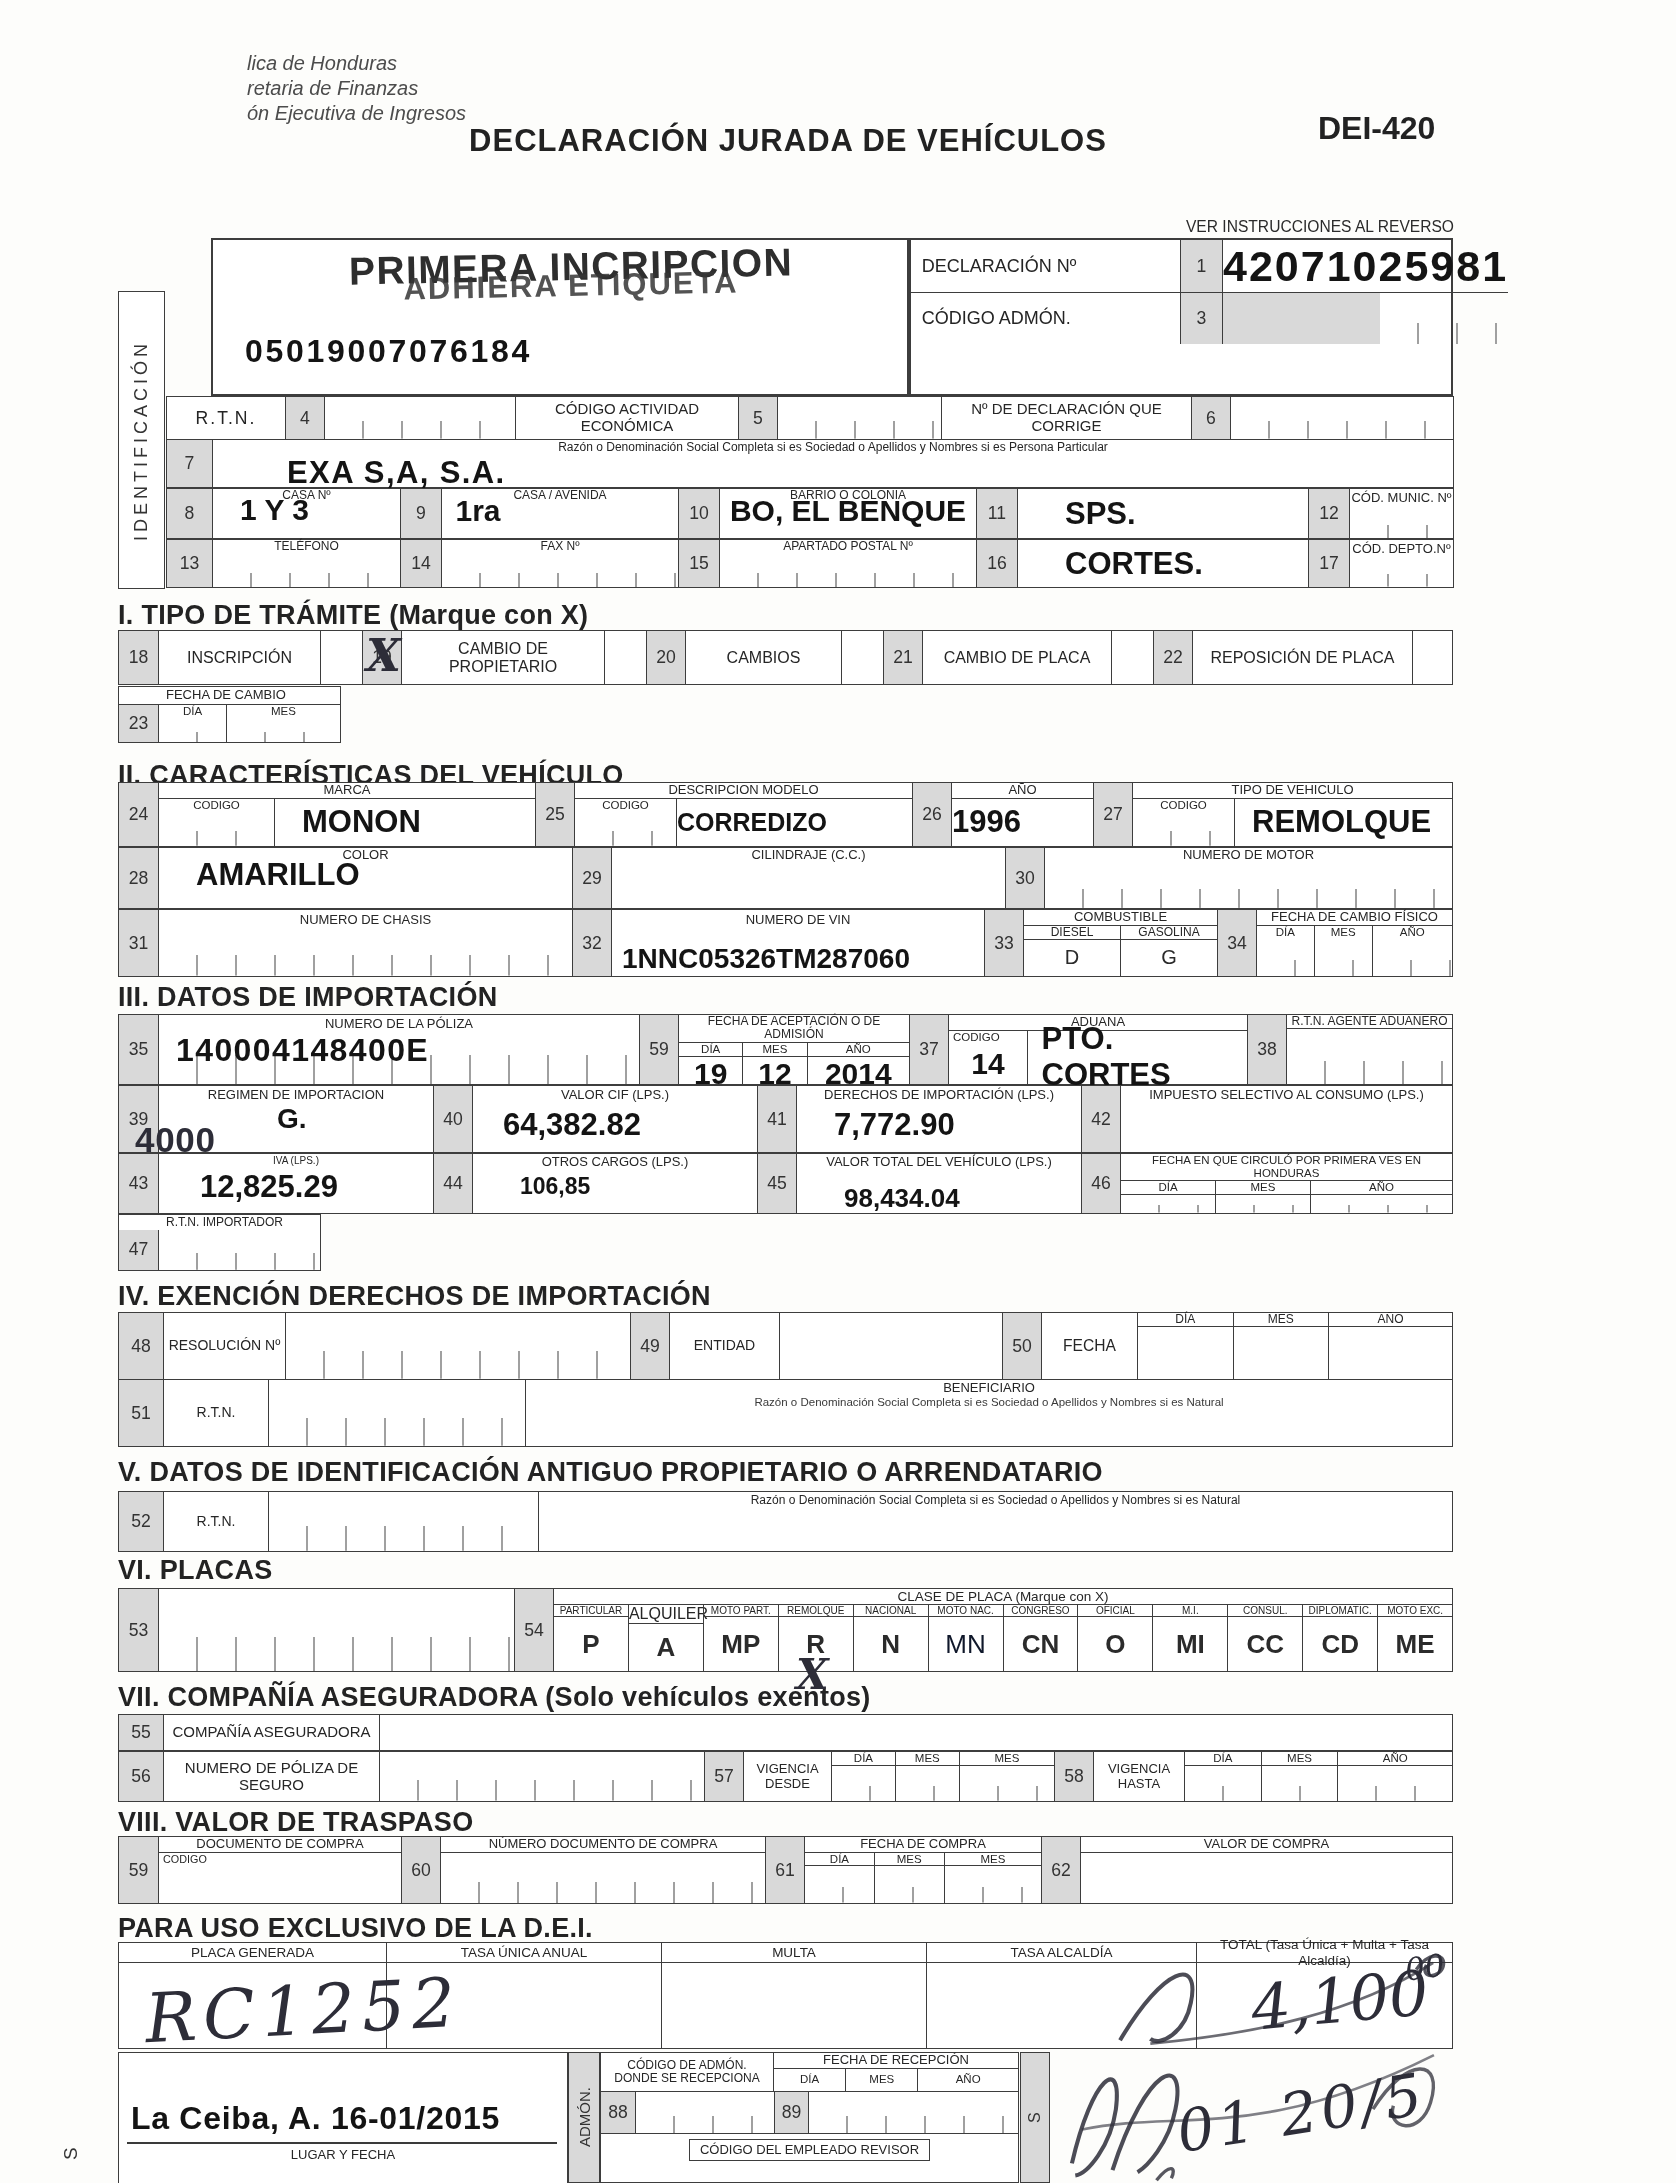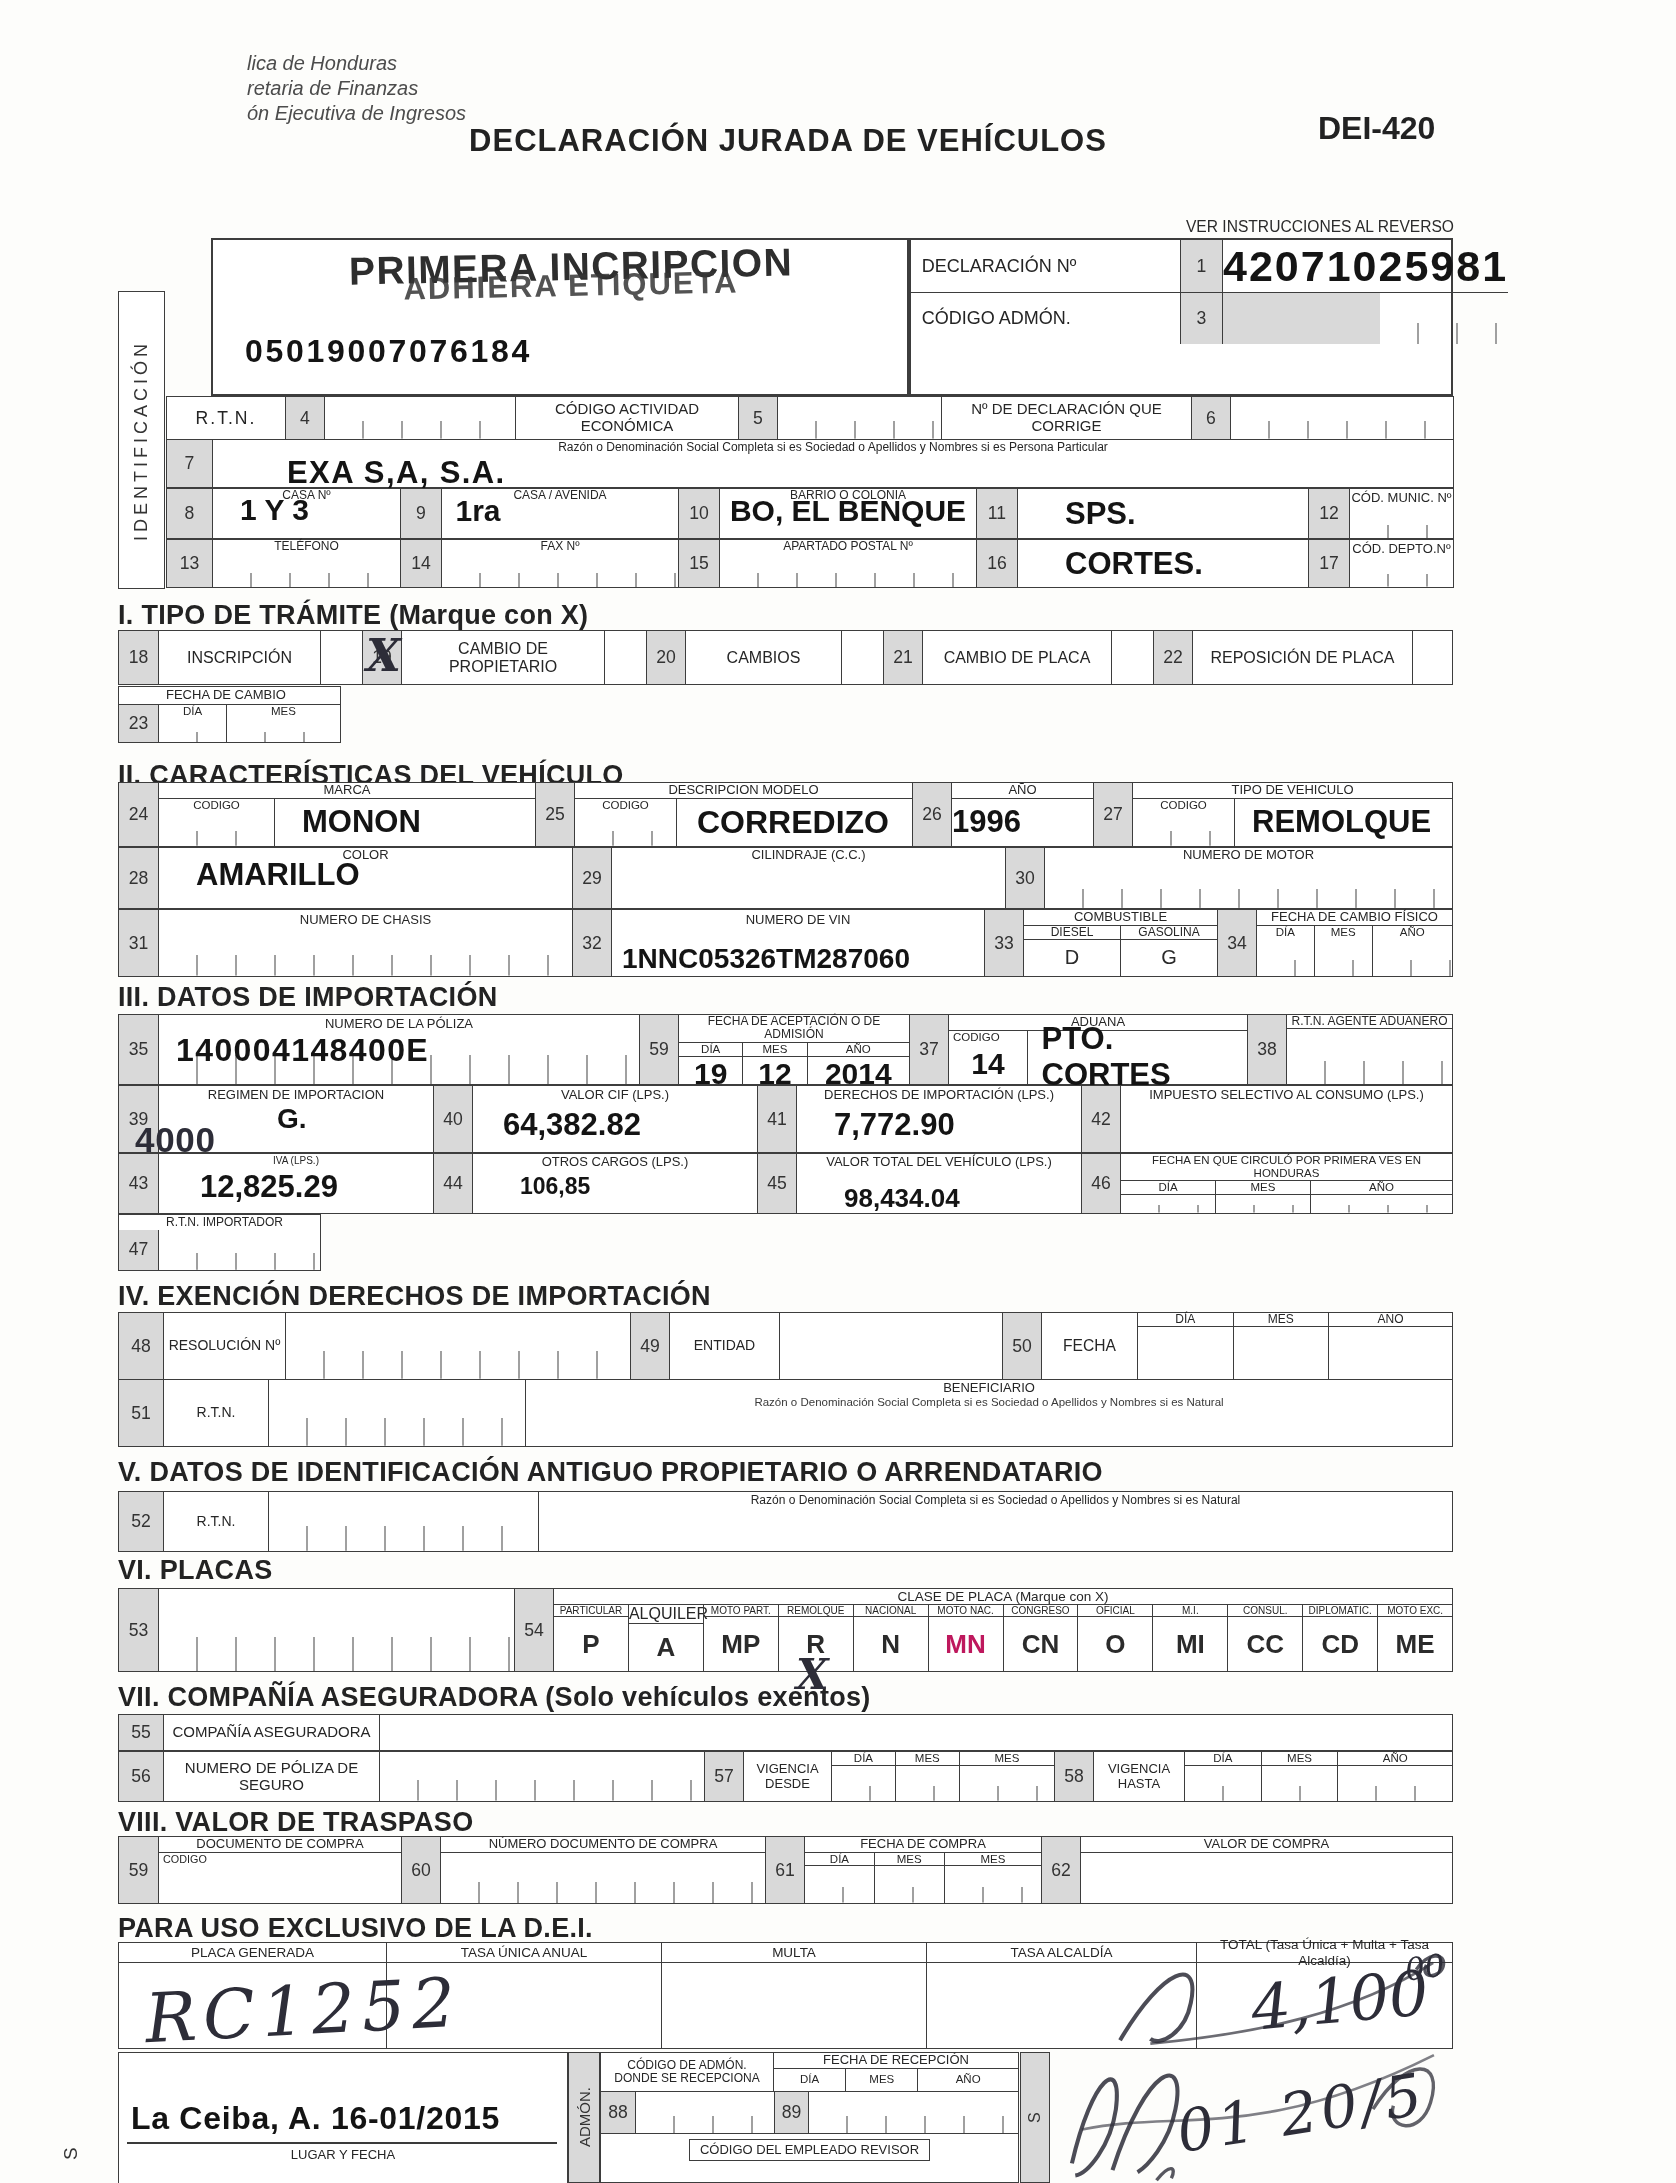--- a/index.html
+++ b/index.html
@@ -187,21 +187,21 @@
       </div>
     </div>
     <div class="cell nc" style="flex:0 0 39px">25</div>
     <div class="cell" style="flex:0 0 338px">
       <div class="lb hdr" style="font-size:13px">DESCRIPCION MODELO</div>
       <div class="subrow">
         <div class="scol" style="flex:0 0 101px">
           <div class="lb" style="font-size:11.5px">CODIGO</div>
           <div class="comb fill"></div>
         </div>
-        <div class="scol fill vl" style="font-size:32px;justify-content:center;padding-left:20px">CORREDIZO</div>
+        <div class="scol fill vl" style="font-size:25px;justify-content:center;">CORREDIZO</div>
       </div>
     </div>
     <div class="cell nc" style="flex:0 0 39px">26</div>
     <div class="cell" style="flex:0 0 142px">
       <div class="lb hdr" style="font-size:13px">AÑO</div>
       <div class="vl fill" style="font-size:31px;display:flex;align-items:center">1996</div>
     </div>
     <div class="cell nc" style="flex:0 0 39px">27</div>
     <div class="cell fill">
       <div class="lb hdr" style="font-size:13px">TIPO DE VEHICULO</div>
@@ -459,21 +459,21 @@
         <div class="scol" style="flex:1">
             <div class="lb hdr" style="font-size:10px">REMOLQUE</div>
             <div class="fill" style="display:flex;align-items:center;justify-content:center;font-size:26px;font-weight:700;color:#2b2b2b">R</div>
           </div>
         <div class="scol" style="flex:1">
             <div class="lb hdr" style="font-size:10px">NACIONAL</div>
             <div class="fill" style="display:flex;align-items:center;justify-content:center;font-size:26px;font-weight:700;color:#2b2b2b">N</div>
           </div>
         <div class="scol" style="flex:1">
             <div class="lb hdr" style="font-size:10px">MOTO NAC.</div>
-            <div class="fill" style="display:flex;align-items:center;justify-content:center;font-size:26px;font-weight:700;color:#be185d">MN</div>
+            <div class="fill" style="display:flex;align-items:center;justify-content:center;font-size:26px;font-weight:400;color:#0f172a">MN</div>
           </div>
         <div class="scol" style="flex:1">
             <div class="lb hdr" style="font-size:10px">CONGRESO</div>
             <div class="fill" style="display:flex;align-items:center;justify-content:center;font-size:26px;font-weight:700;color:#2b2b2b">CN</div>
           </div>
         <div class="scol" style="flex:1">
             <div class="lb hdr" style="font-size:10px">OFICIAL</div>
             <div class="fill" style="display:flex;align-items:center;justify-content:center;font-size:26px;font-weight:700;color:#2b2b2b">O</div>
           </div>
         <div class="scol" style="flex:1">

